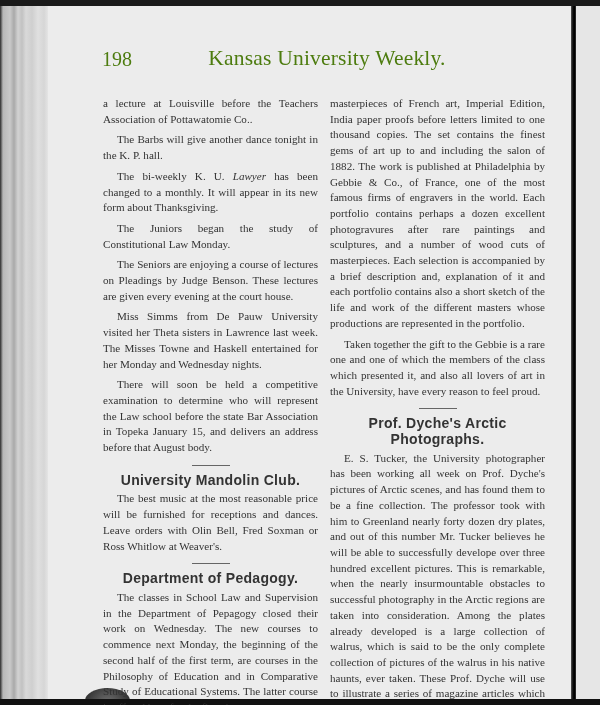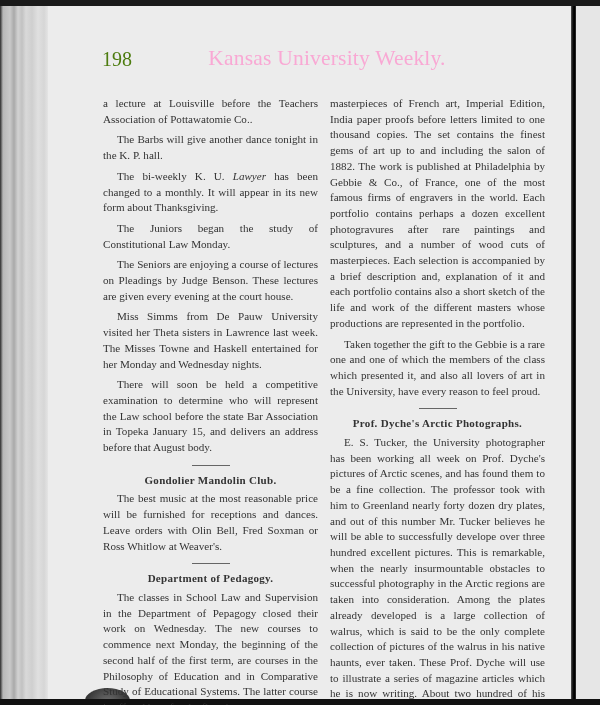--- a/index.html
+++ b/index.html
@@ -7,28 +7,28 @@
   .topbar { position:absolute; left:0; top:0; width:600px; height:6px; background:#1a1a1a; }
   .bottombar { position:absolute; left:0; bottom:0; width:600px; height:6px; background:#111; }
   .edges { position:absolute; left:0; top:6px; width:48px; height:693px;
     background: linear-gradient(90deg,#2a2a2a 0px,#b8b8b8 3px,#c9c9c9 10px,#a9a9a9 14px,#d2d2d2 18px,#c2c2c2 22px,#d9d9d9 26px,#cfcfcf 32px,#e0e0e0 38px,#d6d6d6 44px,#e4e4e4 48px); }
   .page { position:absolute; left:48px; top:6px; width:524px; height:693px; background:#ececec; }
   .spine { position:absolute; left:571px; top:6px; width:5px; height:693px; background:linear-gradient(90deg,#555,#0a0a0a 40%,#000 70%,#333); }
   .nextpage { position:absolute; left:576px; top:6px; width:24px; height:693px; background:#e6e6e6; }
   .thumb { position:absolute; left:85px; top:688px; width:45px; height:25px; border-radius:50% 50% 0 0; background:radial-gradient(circle at 50% 70%,#777,#444 60%,#222); }
   .header { position:absolute; left:102px; top:46px; width:440px; height:30px; }
   .pagenum { position:absolute; left:0; top:2px; font-size:20px; color:#4d7c0f; }
-  .title { position:absolute; left:0; right:0; text-align:center; top:0; font-size:21.5px; color:#f9a8d4; letter-spacing:0.2px; padding-left:10px; }
+  .title { position:absolute; left:0; right:0; text-align:center; top:0; font-size:21.5px; color:#4d7c0f; letter-spacing:0.2px; padding-left:10px; }
   .col { position:absolute; top:96px; width:215px; font-size:11.1px; line-height:15.7px; color:#333; text-align:justify; }
   .col.left { left:103px; }
   .col.right { left:330px; }
   .col p { margin:0 0 5px 0; text-indent:14px; hyphens:manual; }
   .col p.noindent { text-indent:0; }
   .rule { width:38px; height:1px; background:#666; margin:9px auto 7px auto; }
-  .heading { text-align:center; font-family:Liberation Serif, serif; font-weight:bold; font-size:11px; color:#333; margin:0 0 3px 0; letter-spacing:0.3px; }
+  .heading { text-align:center; font-family:Liberation Sans, sans-serif; font-weight:bold; font-size:14px; color:#333; margin:0 0 3px 0; letter-spacing:0.3px; }
 </style>
 </head>
 <body>
 
 <div class="topbar"></div>
 <div class="edges"></div>
 <div class="page"></div>
 <div class="spine"></div>
 <div class="nextpage"></div>
 <div class="thumb"></div>
@@ -42,21 +42,21 @@
 <div class="col left">
   <p class="noindent">a lecture at Louisville before the Teachers Association of Pottawatomie Co..</p>
   <p>The Barbs will give another dance tonight in the K. P. hall.</p>
   <p><span>The bi-weekly K. U. </span><i>Lawyer</i><span> has been changed to a monthly. It will appear in its new form about Thanksgiving.</span></p>
   <p>The Juniors began the study of Constitutional Law Monday.</p>
   <p>The Seniors are enjoying a course of lectures on Pleadings by Judge Benson. These lectures are given every evening at the court house.</p>
   <p>Miss Simms from De Pauw University visited her Theta sisters in Lawrence last week. The Misses Towne and Haskell entertained for her Monday and Wednesday nights.</p>
   <p>There will soon be held a competitive examination to determine who will represent the Law school before the state Bar Association in Topeka January 15, and delivers an address before that August body.</p>
 
   <div class="rule"></div>
-  <div class="heading">Gondolier Mandolin Club.</div>
+  <div class="heading">University Mandolin Club.</div>
   <p>The best music at the most reasonable price will be furnished for receptions and dances. Leave orders with Olin Bell, Fred Soxman or Ross Whitlow at Weaver's.</p>
 
   <div class="rule"></div>
   <div class="heading">Department of Pedagogy.</div>
   <p>The classes in School Law and Supervision in the Department of Pepagogy closed their work on Wednesday. The new courses to commence next Monday, the beginning of the second half of the first term, are courses in the Philosophy of Education and in Comparative Study of Educational Systems. The latter course is offered here for the first time.</p>
 
 </div>
 
 <div class="col right">
   <p class="noindent">masterpieces of French art, Imperial Edition, India paper proofs before letters limited to one thousand copies. The set contains the finest gems of art up to and including the salon of 1882. The work is published at Philadelphia by Gebbie &amp; Co., of France, one of the most famous firms of engravers in the world. Each portfolio contains perhaps a dozen excellent photogravures after rare paintings and sculptures, and a number of wood cuts of masterpieces. Each selection is accompanied by a brief description and, explanation of it and each portfolio contains also a short sketch of the life and work of the different masters whose productions are represented in the portfolio.</p>

